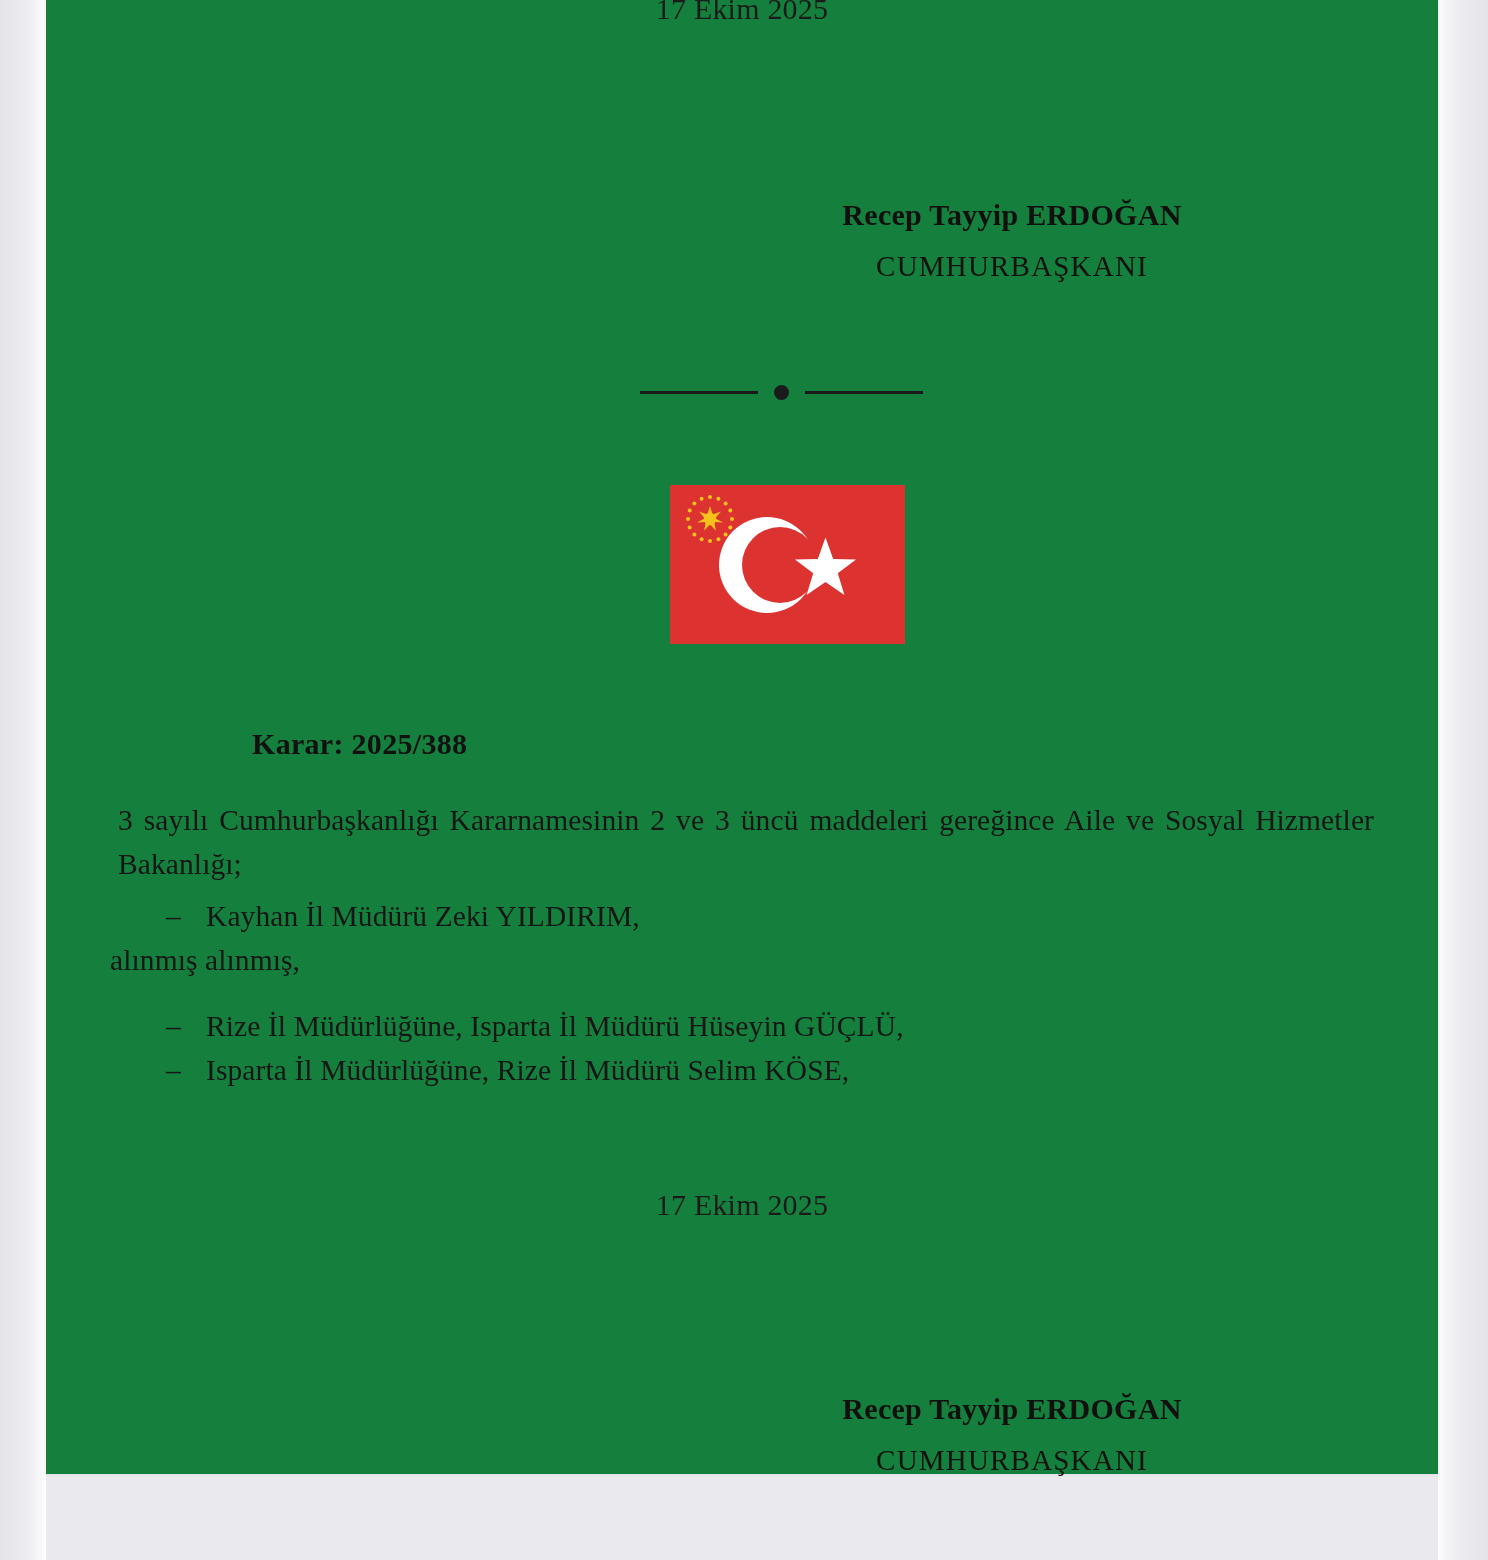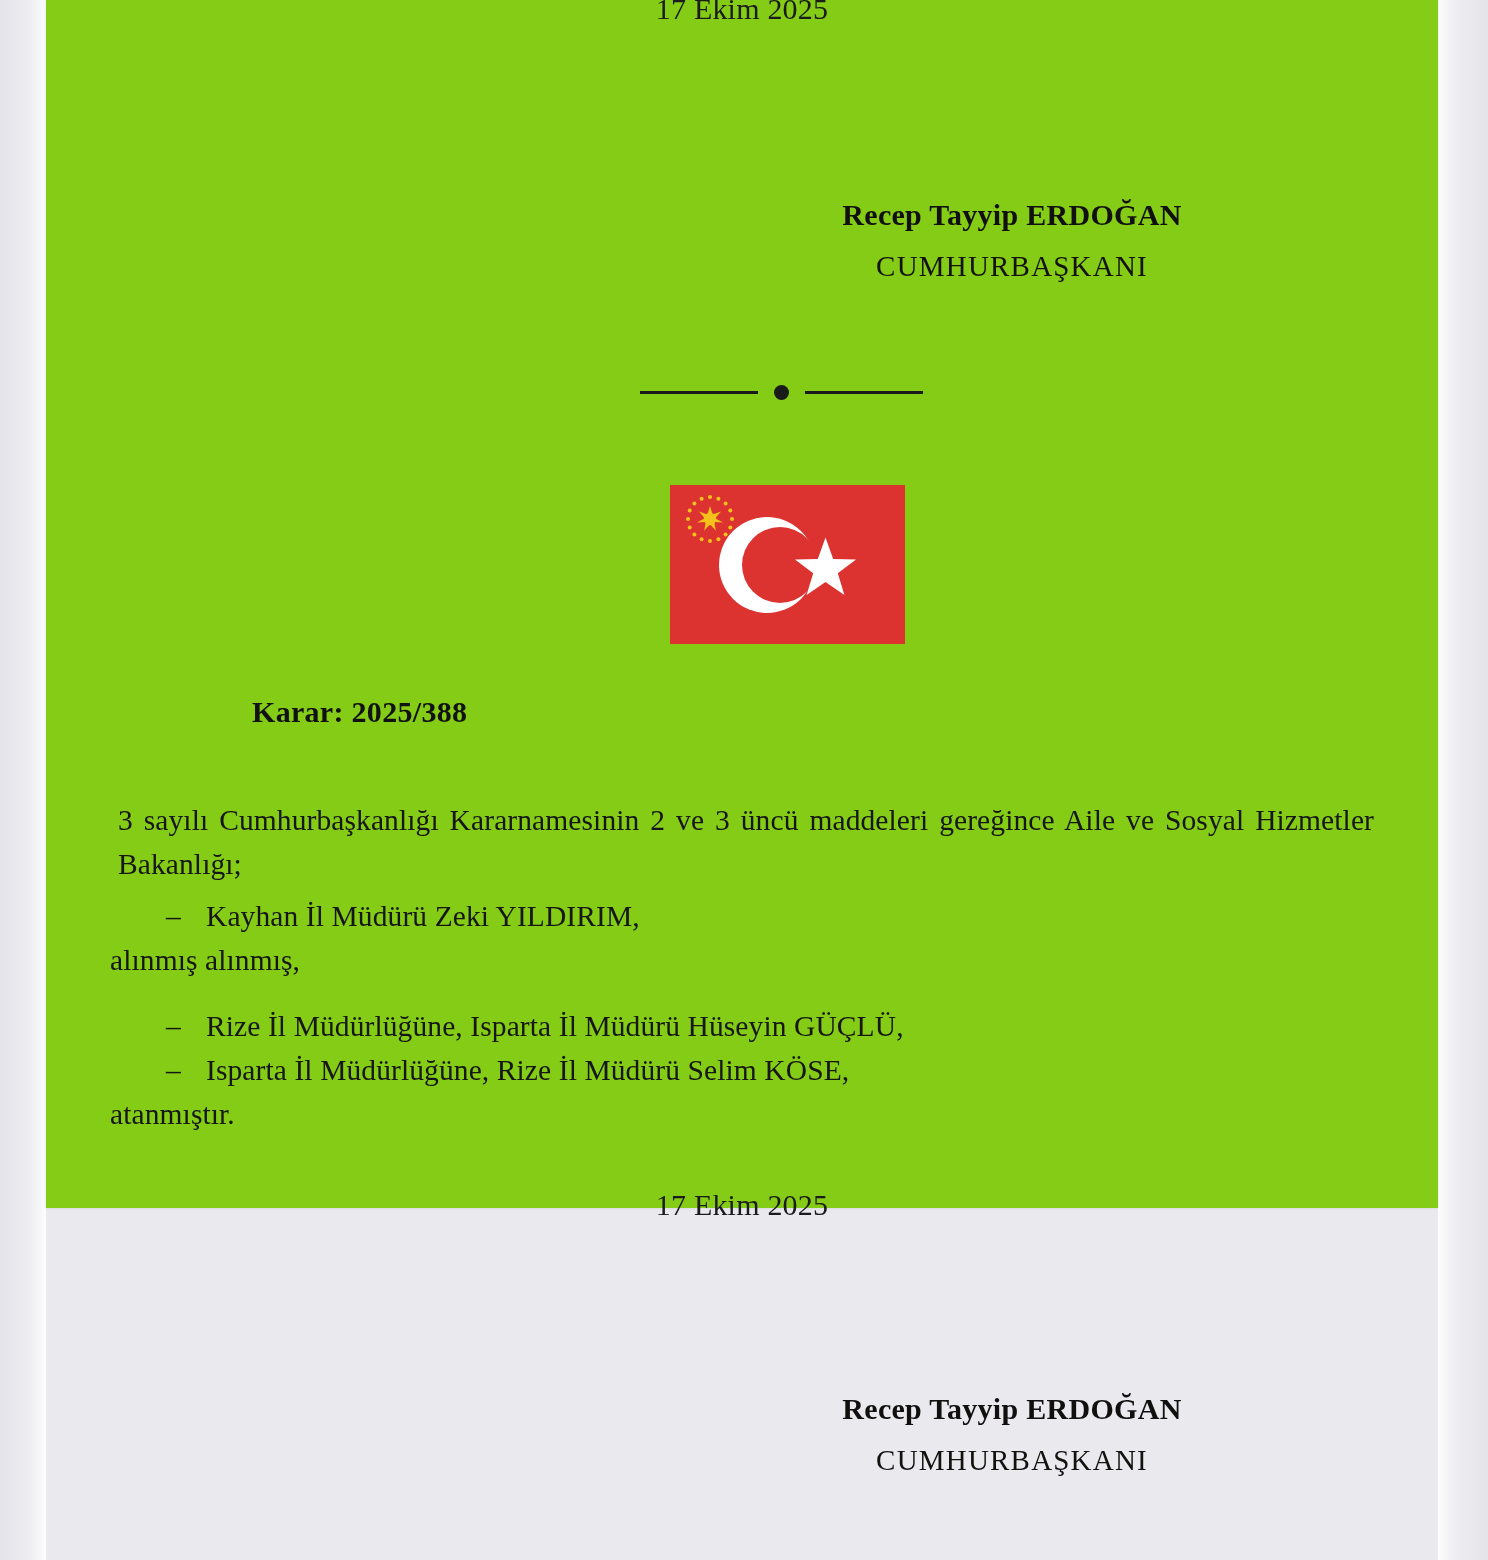--- a/index.html
+++ b/index.html
@@ -28,22 +28,22 @@
     right: 0; top: 0;
     width: 50px; height: 1560px;
     background: linear-gradient(to left, #e4e4ea 0%, #ebebf0 55%, #f6f6f8 85%, #fdfdfe 100%);
   }
 
   .page {
     position: absolute;
     left: 46px;
     top: 0;
     width: 1392px;
-    height: 1208px;
-    background: #84cc16;
+    height: 1474px;
+    background: #15803d;
     box-shadow: 0 0 3px rgba(0,0,0,0.10);
   }
 
   .page-inner {
     position: relative;
     width: 100%;
     height: 100%;
   }
 
   .date-top {
@@ -120,21 +120,21 @@
     top: 674px;
     font-size: 31px;
     color: #141414;
     text-decoration: underline;
     text-underline-offset: 5px;
     letter-spacing: 0.2px;
   }
   .heading-karar {
     position: absolute;
     left: 206px;
-    top: 695px;
+    top: 727px;
     font-size: 30px;
     font-weight: bold;
     color: #111;
     letter-spacing: 0.3px;
     text-align: center;
   }
 
   
   .body-area {
     position: absolute;
@@ -251,21 +251,20 @@
 
       <p class="plain-line">alınmış alınmış,</p>
 
       <div class="gap-md"></div>
 
 
       <p class="list-line"><span class="dash">–</span><span>Rize İl Müdürlüğüne, Isparta İl Müdürü Hüseyin GÜÇLÜ,</span></p>
 
       <p class="list-line"><span class="dash">–</span><span>Isparta İl Müdürlüğüne, Rize İl Müdürü Selim KÖSE,</span></p>
 
-      <p class="plain-line">atanmıştır.</p>
     </div>
 
     <div class="date-bottom">17 Ekim 2025</div>
 
     <div class="sig-block" id="sig-bottom">
       <div class="sig-name">Recep Tayyip ERDOĞAN</div>
       <div class="sig-title">CUMHURBAŞKANI</div>
     </div>
 
   </div>

